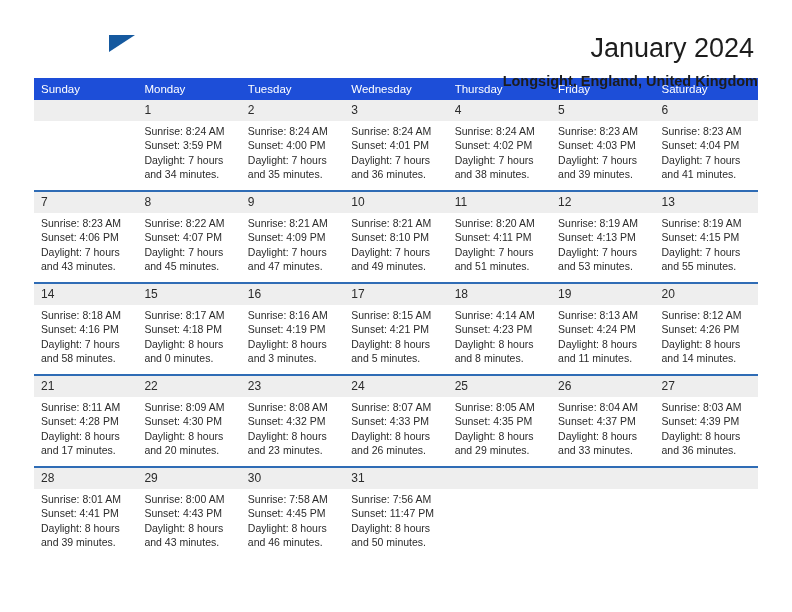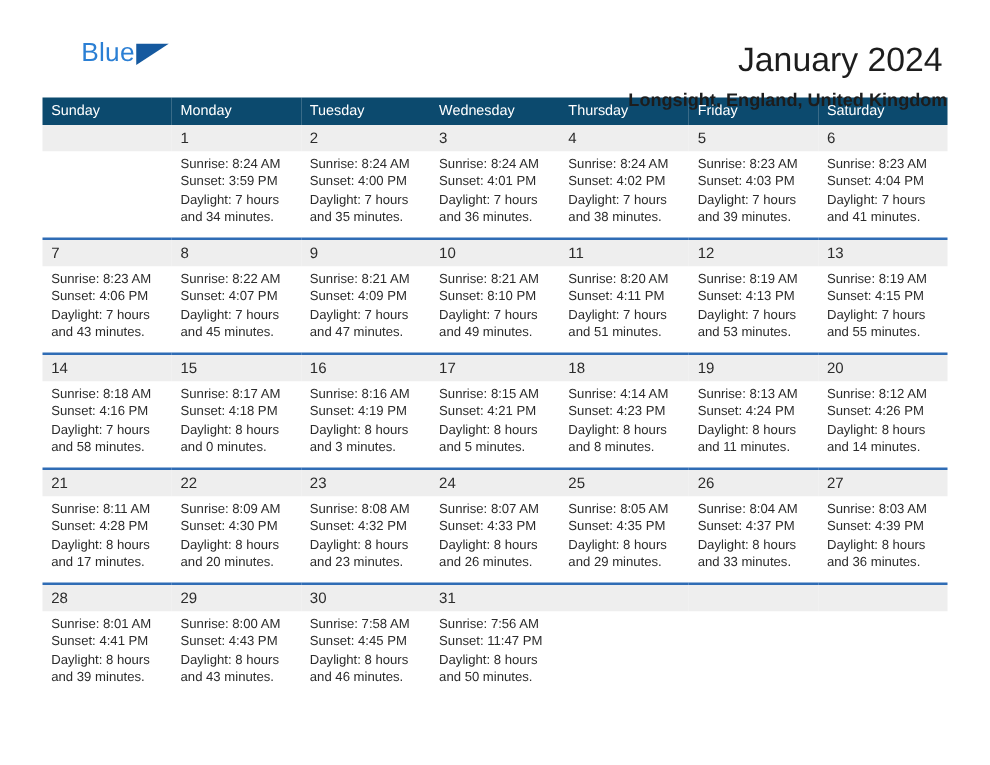--- a/index.html
+++ b/index.html
@@ -84,21 +84,21 @@
   }
 
   
   .calendar {
     width: 724px;
     border-collapse: collapse;
     table-layout: fixed;
     margin-top: 6px;
   }
   .calendar th {
-    background: #0c4a6e;
+    background: #1d4ed8;
     color: #ffffff;
     font-size: 11.5px;
     font-weight: normal;
     text-align: left;
     padding: 5px 0 5px 7px;
     height: 20px;
     box-sizing: border-box;
     border: 0;
   }
   .week-row > td {
@@ -136,21 +136,20 @@
 </style>
 </head>
 <body>
 
 <div class="page">
 
   <div class="topbar">
 
     <div class="logo">
       <span class="logo-triangle"></span>
-      <span class="logo-blue">Blue</span>
     </div>
 
     <div class="titles">
       <h1 class="cal-title">January 2024</h1>
       <p class="cal-subtitle">Longsight, England, United Kingdom</p>
     </div>
 
   </div>
 
   <table class="calendar">

